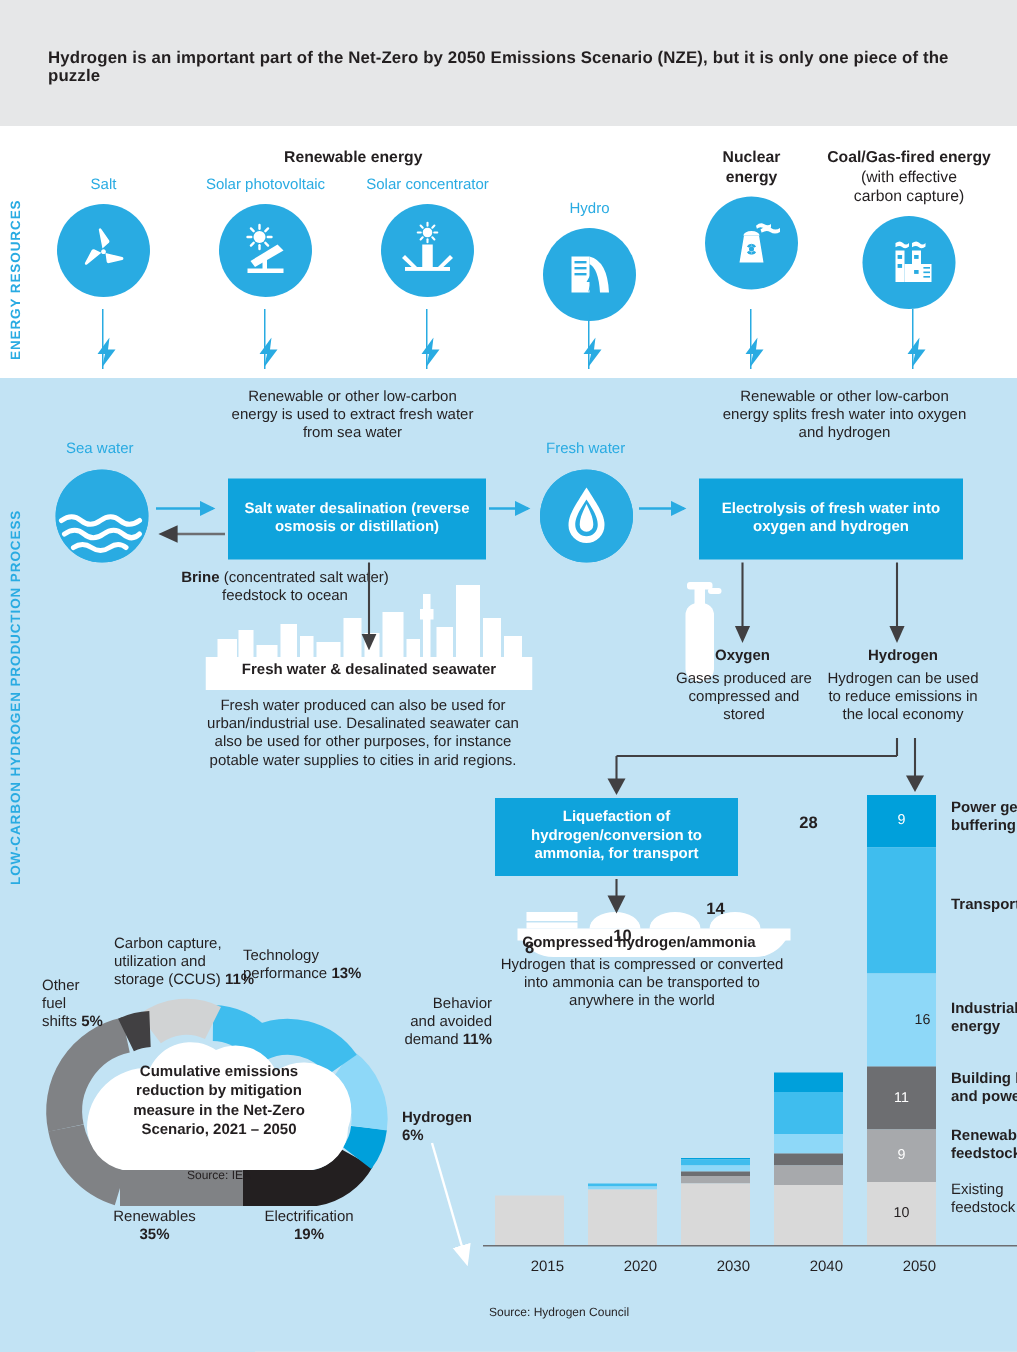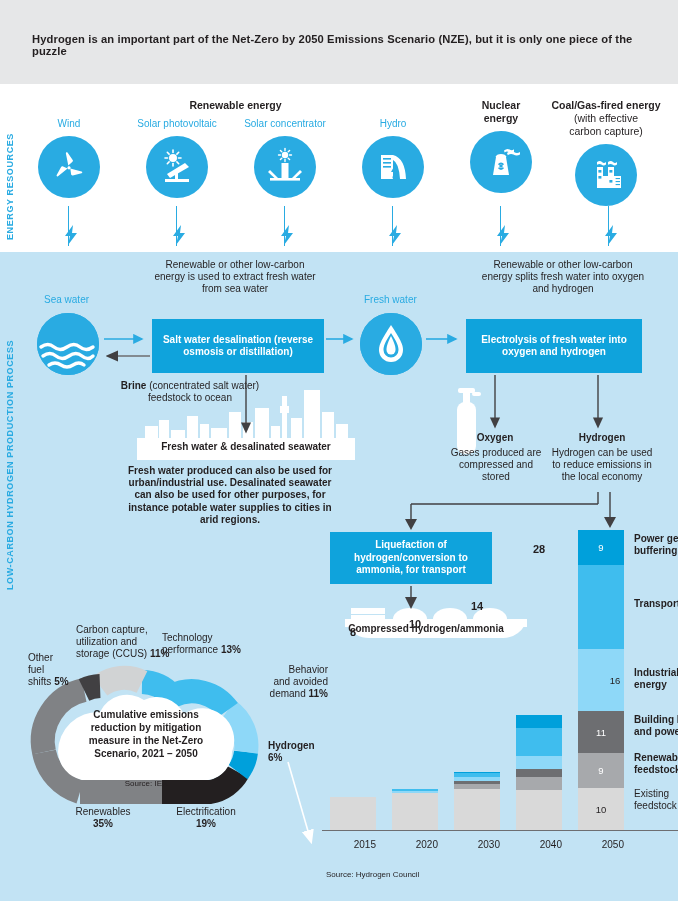--- a/index.html
+++ b/index.html
@@ -100,21 +100,21 @@
   <div class="band-process"></div>
 
   <div class="headline">Hydrogen is an important part of the Net-Zero by 2050 Emissions Scenario (NZE), but it is only one piece of the puzzle</div>
 
   <div class="vlabel" id="vlabel-energy">ENERGY RESOURCES</div>
   <div class="vlabel" id="vlabel-process">LOW-CARBON HYDROGEN PRODUCTION PROCESS</div>
 
   <div class="grp-title" style="left:123px; top:99px; width:225px;">Renewable energy</div>
 
   <div class="res" style="left:14px; top:118px;">
-    <div class="res-label">Wind</div>
+    <div class="res-label">Salt</div>
     <div class="res-circle">
       <svg width="40" height="40" viewBox="0 0 40 40">
           <g fill="#fff">
         <path d="M20 19.2c-.9 0-1.6.7-1.6 1.6s.7 1.6 1.6 1.6 1.6-.7 1.6-1.6-.7-1.6-1.6-1.6z"></path>
         <path d="M19.3 18.6 16.9 6.4c-.2-1 1-1.6 1.6-.8l5.2 7.5c.5.7.2 1.6-.5 2l-3.9 3.5z"></path>
         <path d="M21.3 21.6l11.2 2.8c1 .2 1 1.6 0 1.9l-8.7 2.1c-.8.2-1.6-.3-1.7-1.1l-.8-5.7z"></path>
         <path d="M18.6 21.5 9 29.3c-.8.6-1.8-.3-1.3-1.2l4.4-8.2c.4-.7 1.3-.9 2-.5l4.5 2.1z"></path>
       </g>
         </svg>
     </div>
@@ -180,21 +180,21 @@
         </svg>
     </div>
   </div>
   <div class="stem" style="left:284px; top:206px; height:40px;"></div>
   <div class="bolt" style="left:280px; top:225px;">
     <svg width="14" height="20" viewBox="0 0 14 20">
         <polygon points="9,0 1,11 6,11 4,20 13,8 8,8" fill="#29abe2"></polygon>
       </svg>
   </div>
 
-  <div class="res" style="left:338px; top:118px;">
+  <div class="res" style="left:338px; top:134px;">
     <div class="res-label">Hydro</div>
     <div class="res-circle">
       <svg width="42" height="42" viewBox="0 0 42 42">
           <g fill="#fff">
         <rect x="9" y="9" width="12" height="24"></rect>
         <path d="M21 9 q12 3 13 24 l-6 0 q-1 -16 -7 -19z"></path>
         <rect x="11" y="12" width="8" height="1.6" fill="#29abe2"></rect>
         <rect x="11" y="16" width="8" height="1.6" fill="#29abe2"></rect>
         <rect x="11" y="20" width="8" height="1.6" fill="#29abe2"></rect>
         <polygon points="24,17 19,26 22,26 20,33 26,23 23,23" fill="#29abe2"></polygon>
@@ -336,38 +336,39 @@
       <rect x="145" y="14" width="5" height="44"></rect>
           <rect x="143" y="24" width="9" height="7"></rect>
       <rect x="154" y="36" width="11" height="22"></rect>
           <rect x="167" y="8" width="16" height="50"></rect>
       <rect x="185" y="30" width="12" height="28"></rect>
           <rect x="199" y="42" width="12" height="16"></rect>
     </g>
       </svg>
   </div>
   <div class="cap" style="left:137px; top:441px; width:218px;">Fresh water &amp; desalinated seawater</div>
-  <div class="note" style="left:124px; top:465px; width:212px;font-weight:bold;">Fresh water produced can also be used for urban/industrial use. Desalinated seawater can also be used for other purposes, for instance potable water supplies to cities in arid regions.</div>
+  <div class="note" style="left:136px; top:465px; width:212px;">Fresh water produced can also be used for urban/industrial use. Desalinated seawater can also be used for other purposes, for instance potable water supplies to cities in arid regions.</div>
 
   <div class="pbox" style="left:330px; top:532px; width:162px; height:52px;">Liquefaction of hydrogen/conversion to ammonia, for transport</div>
 
   <div style="position:absolute; left:343px; top:597px;">
     <svg width="186" height="42" viewBox="0 0 186 42">
         <g fill="#fff">
       <path d="M4 28 h178 q-8 13 -22 13 H26 Q12 41 4 28z"></path>
       <rect x="2" y="22" width="182" height="8"></rect>
       <rect x="8" y="11" width="34" height="6"></rect>
           <rect x="8" y="18" width="34" height="4"></rect>
       <path d="M50 22 a17 11 0 0 1 34 0z"></path>
       <path d="M90 22 a17 11 0 0 1 34 0z"></path>
       <path d="M130 22 a17 11 0 0 1 34 0z"></path>
     </g>
       </svg>
   </div>
   <div class="cap" style="left:330px; top:623px; width:192px;">Compressed hydrogen/ammonia</div>
+  <div class="note" style="left:330px; top:638px; width:196px;">Hydrogen that is compressed or converted into ammonia can be transported to anywhere in the world</div>
 
   <svg class="overlay">
     <defs>
       <marker id="ar-cy" markerWidth="7" markerHeight="7" refX="5.5" refY="3.2" orient="auto">
         <path d="M0,0 L6.5,3.2 L0,6.4 z" fill="#29abe2"></path>
       </marker>
       <marker id="ar-dk" markerWidth="8" markerHeight="8" refX="4" refY="4" orient="auto">
         <path d="M0,0.4 L8,4 L0,7.6 z" fill="#414042"></path>
       </marker>
       <marker id="ar-wt" markerWidth="9" markerHeight="9" refX="5" refY="4.5" orient="auto">

